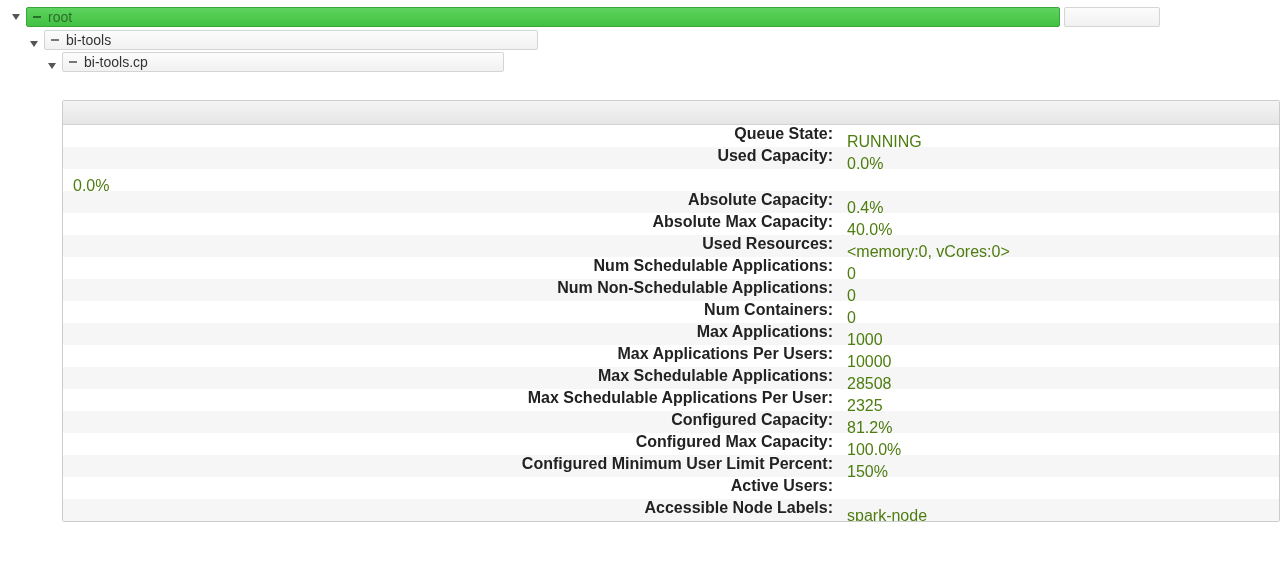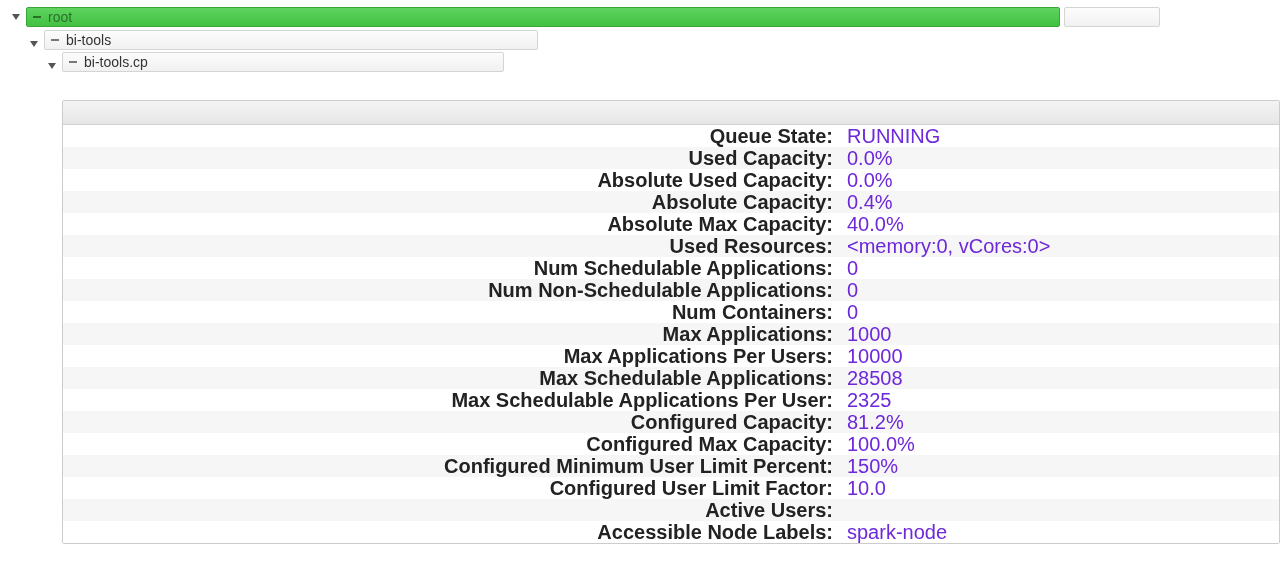--- a/index.html
+++ b/index.html
@@ -81,36 +81,37 @@
     border-radius: 2px;
     overflow: hidden;
   }
   .panel-header {
     height: 24px;
     background: linear-gradient(to bottom, #f4f4f4, #e6e6e6);
     border-bottom: 1px solid #d2d2d2;
   }
   .detail-row {
     display: flex;
-    align-items: center;
+    align-items: flex-start;
     height: 22px;
-    font-size: 20px;
+    font-size: 16px;
   }
   .detail-row:nth-child(even) { background: #f6f6f6; }
   .detail-row:nth-child(odd)  { background: #ffffff; }
   .detail-label {
     flex: 0 0 774px;
     text-align: right;
     font-weight: bold;
     padding-right: 4px;
     color: #222;
   }
   .detail-value {
     padding-left: 10px;
-    color: #6d28d9;
+    color: #4d7c0f;
+    margin-top: 8px;
   }
 </style>
 </head>
 <body>
 
 <div class="tree">
 
   <div class="tree-row root-row-wrap">
     <span class="toggle-arrow">
       <svg width="10" height="10" viewBox="0 0 10 10">
@@ -167,21 +168,20 @@
   <div>
     <div class="detail-row">
       <span class="detail-label">Queue State:</span>
       <span class="detail-value">RUNNING</span>
     </div>
     <div class="detail-row">
       <span class="detail-label">Used Capacity:</span>
       <span class="detail-value">0.0%</span>
     </div>
     <div class="detail-row">
-      <span class="detail-label">Absolute Used Capacity:</span>
       <span class="detail-value">0.0%</span>
     </div>
     <div class="detail-row">
       <span class="detail-label">Absolute Capacity:</span>
       <span class="detail-value">0.4%</span>
     </div>
     <div class="detail-row">
       <span class="detail-label">Absolute Max Capacity:</span>
       <span class="detail-value">40.0%</span>
     </div>
@@ -223,24 +223,20 @@
     </div>
     <div class="detail-row">
       <span class="detail-label">Configured Max Capacity:</span>
       <span class="detail-value">100.0%</span>
     </div>
     <div class="detail-row">
       <span class="detail-label">Configured Minimum User Limit Percent:</span>
       <span class="detail-value">150%</span>
     </div>
     <div class="detail-row">
-      <span class="detail-label">Configured User Limit Factor:</span>
-      <span class="detail-value">10.0</span>
-    </div>
-    <div class="detail-row">
       <span class="detail-label">Active Users:</span>
       <span class="detail-value"></span>
     </div>
     <div class="detail-row">
       <span class="detail-label">Accessible Node Labels:</span>
       <span class="detail-value">spark-node</span>
     </div>
   </div>
 </div>
 

